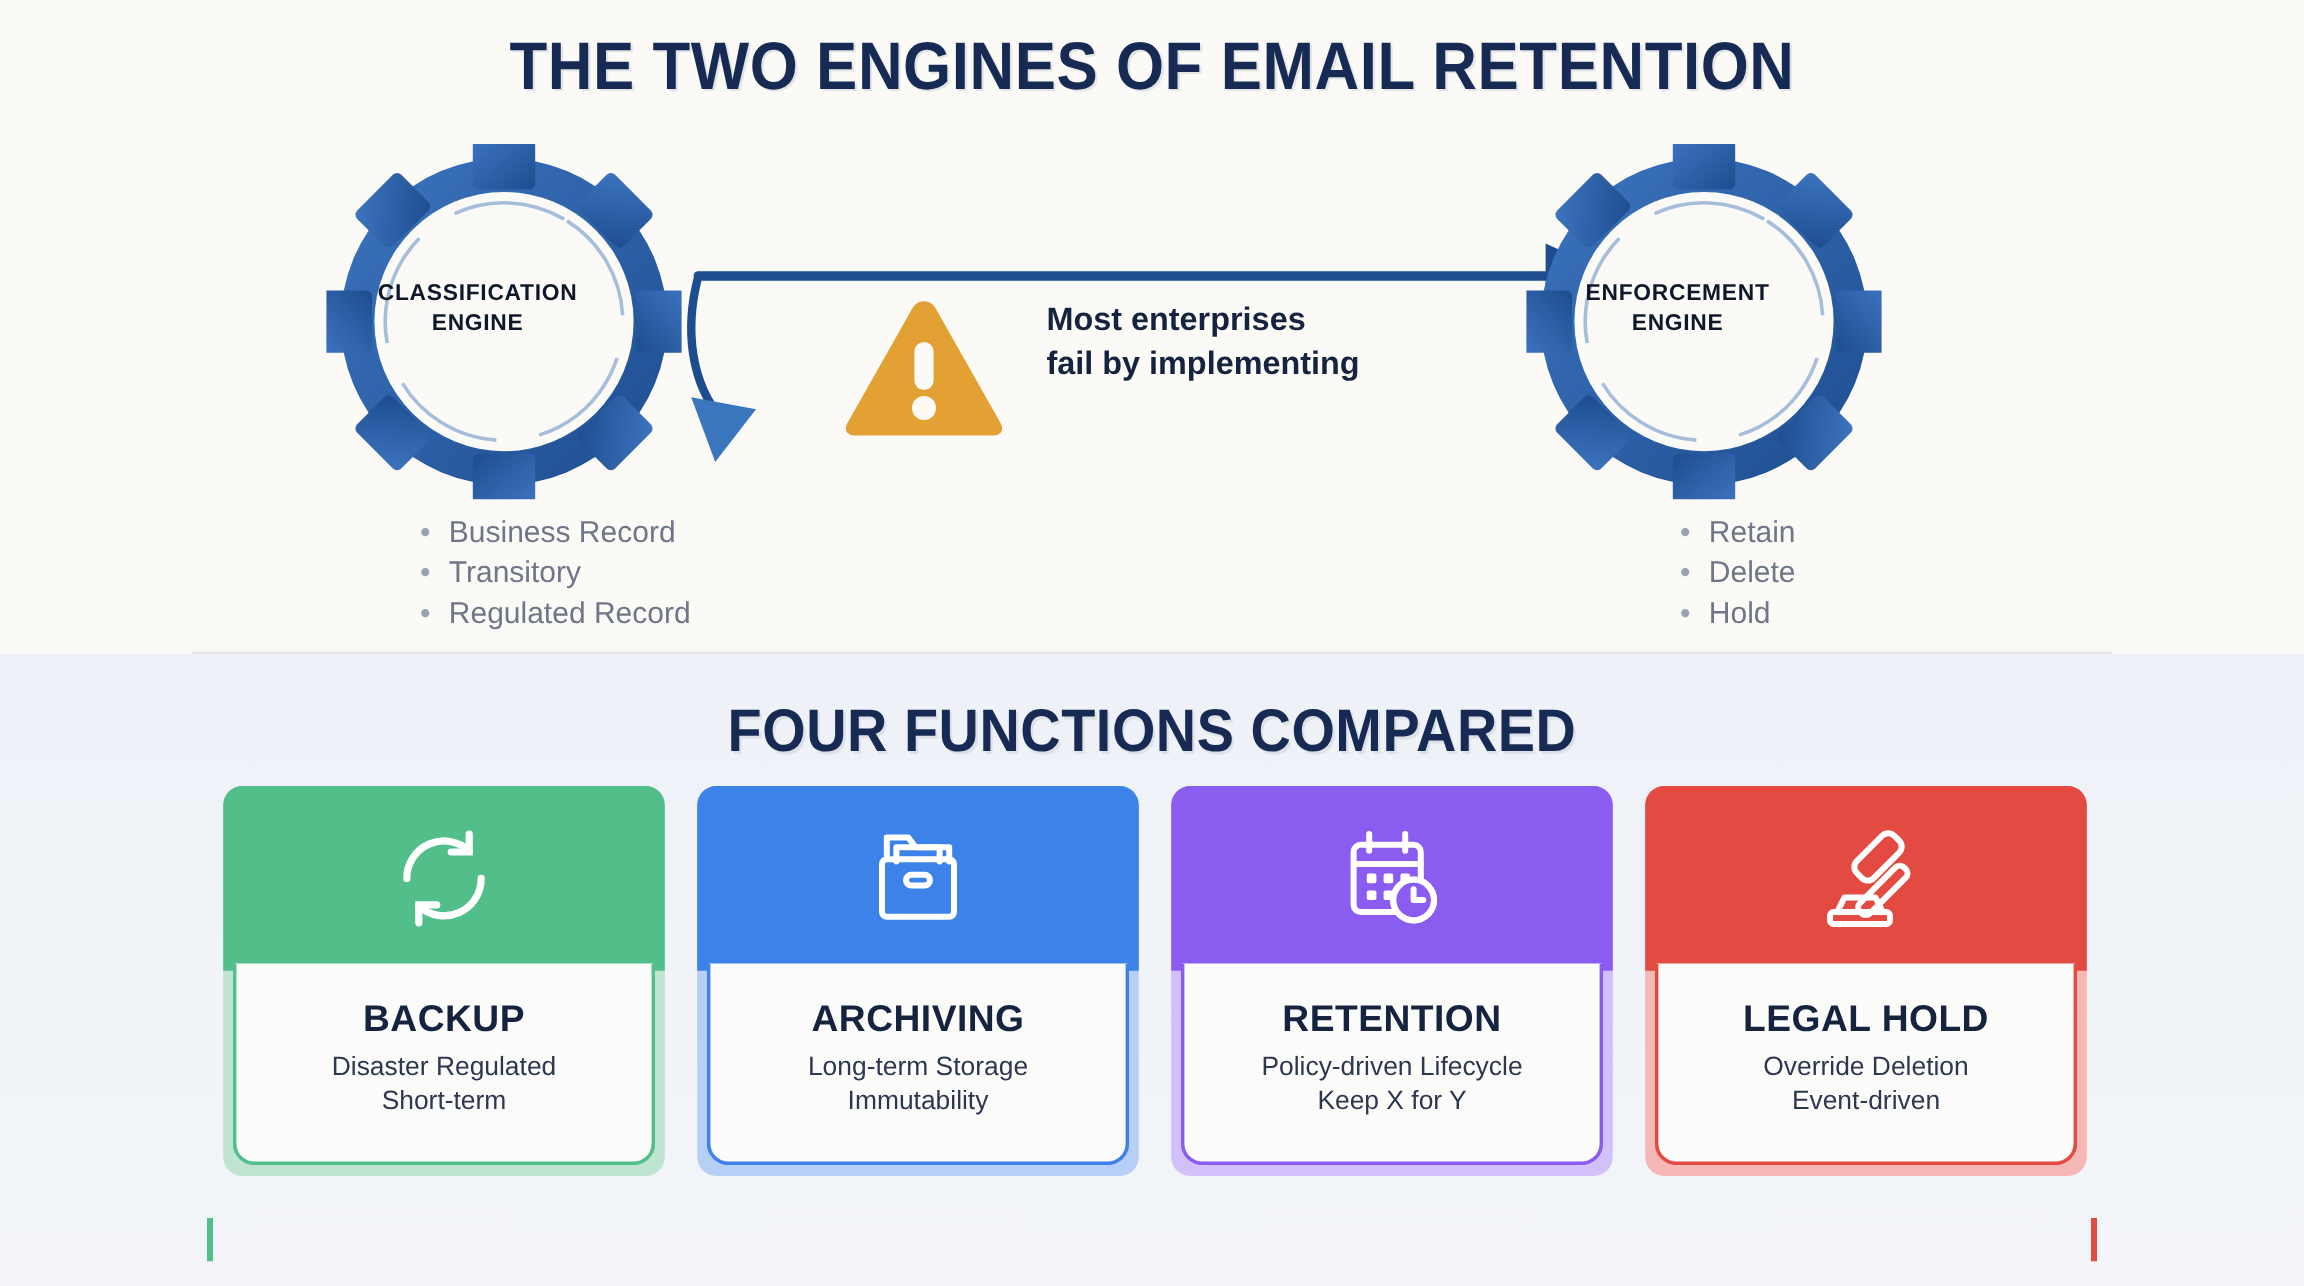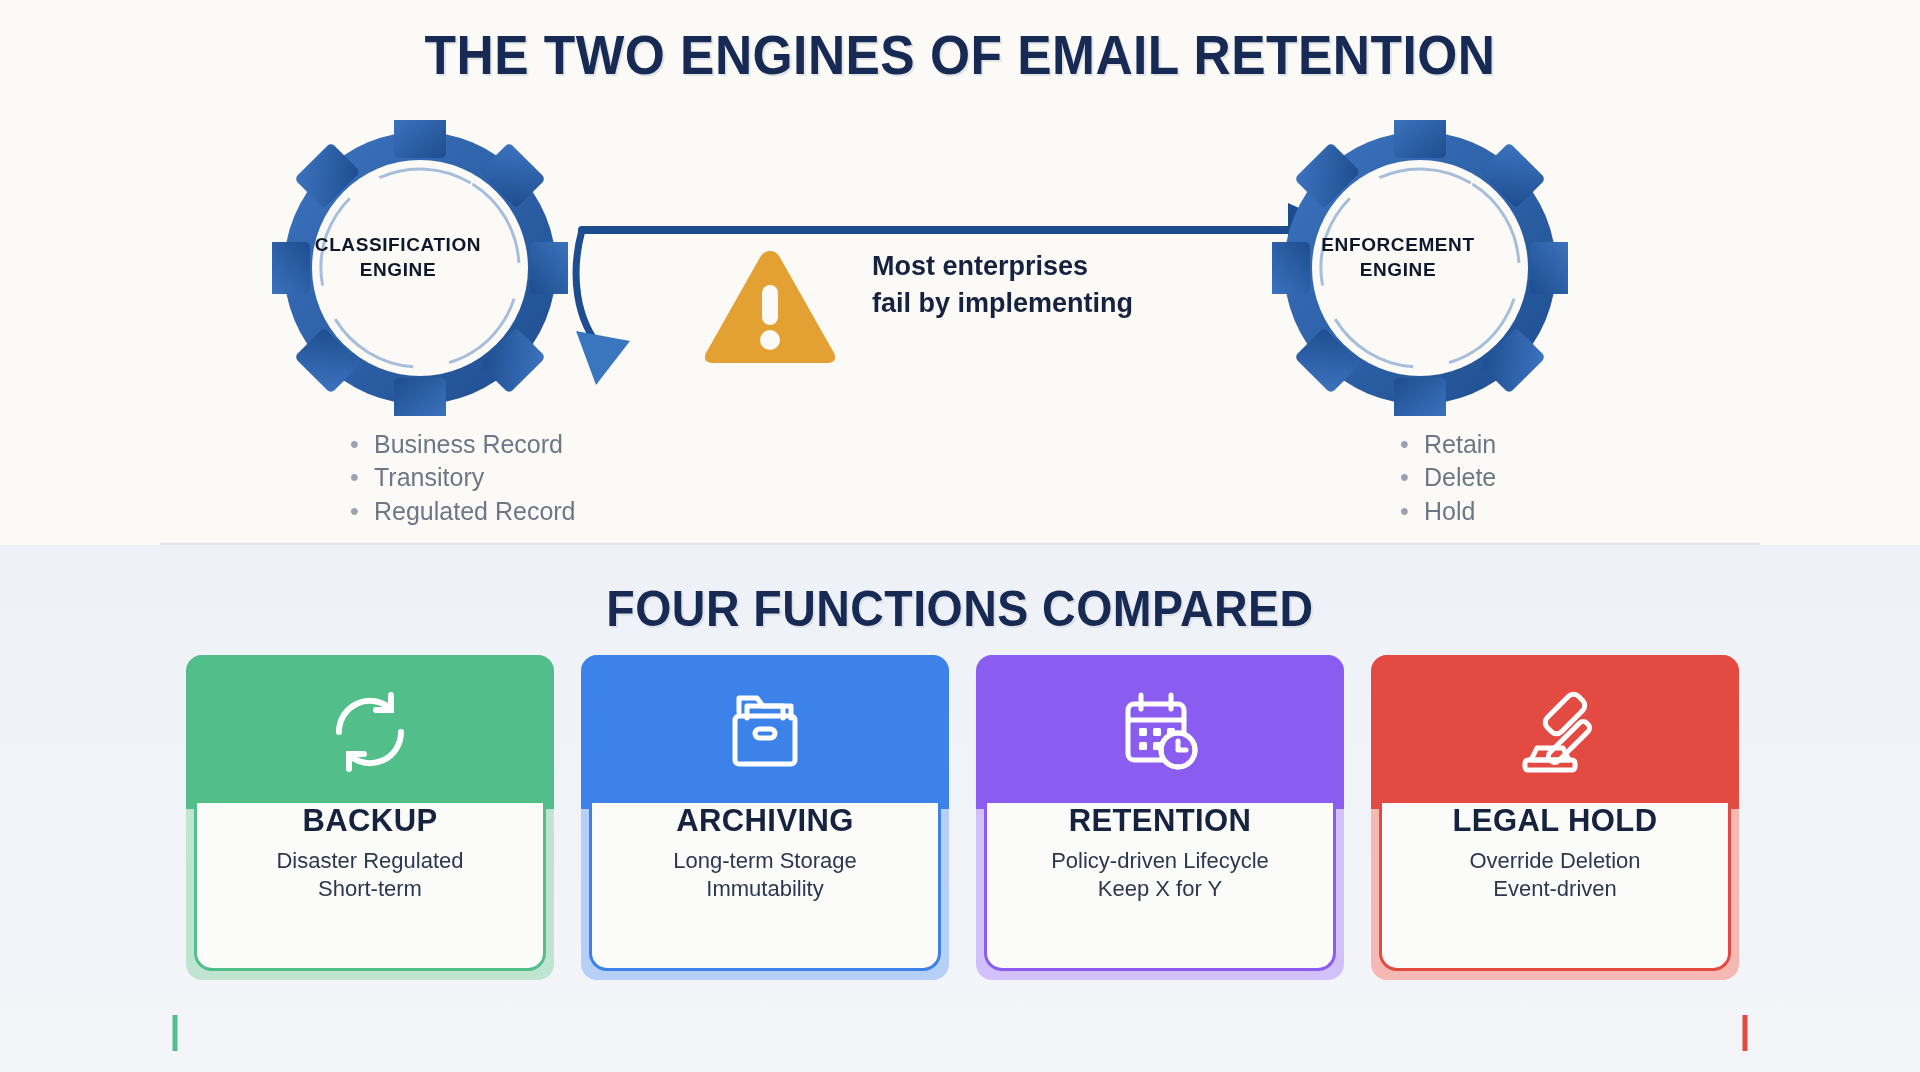--- a/index.html
+++ b/index.html
@@ -94,20 +94,21 @@
     border-radius:16px 16px 0 0;
     display:flex; align-items:center; justify-content:center;
   }
   .card-body {
     position:absolute; left:8px; top:148px; width:352px; height:168px;
     background:#fbfbfa;
     border:3px solid;
     border-top:none;
     border-radius:0 0 18px 18px;
     display:flex; flex-direction:column; align-items:center;
+    padding-top:28px;
   }
   .card-title { font-size:31px; font-weight:bold; color:#16233f; letter-spacing:0.4px; white-space:nowrap; }
   .card-sub { margin-top:8px; font-size:22px; color:#2d3750; line-height:1.28; text-align:center; }
   .card-sub div { white-space:nowrap; }
   .card-icon svg { display:block; }
 
   
   .ruler { position:absolute; left:170px; top:1005px; width:1580px; height:48px; }
   .ruler svg { display:block; }
 </style>

